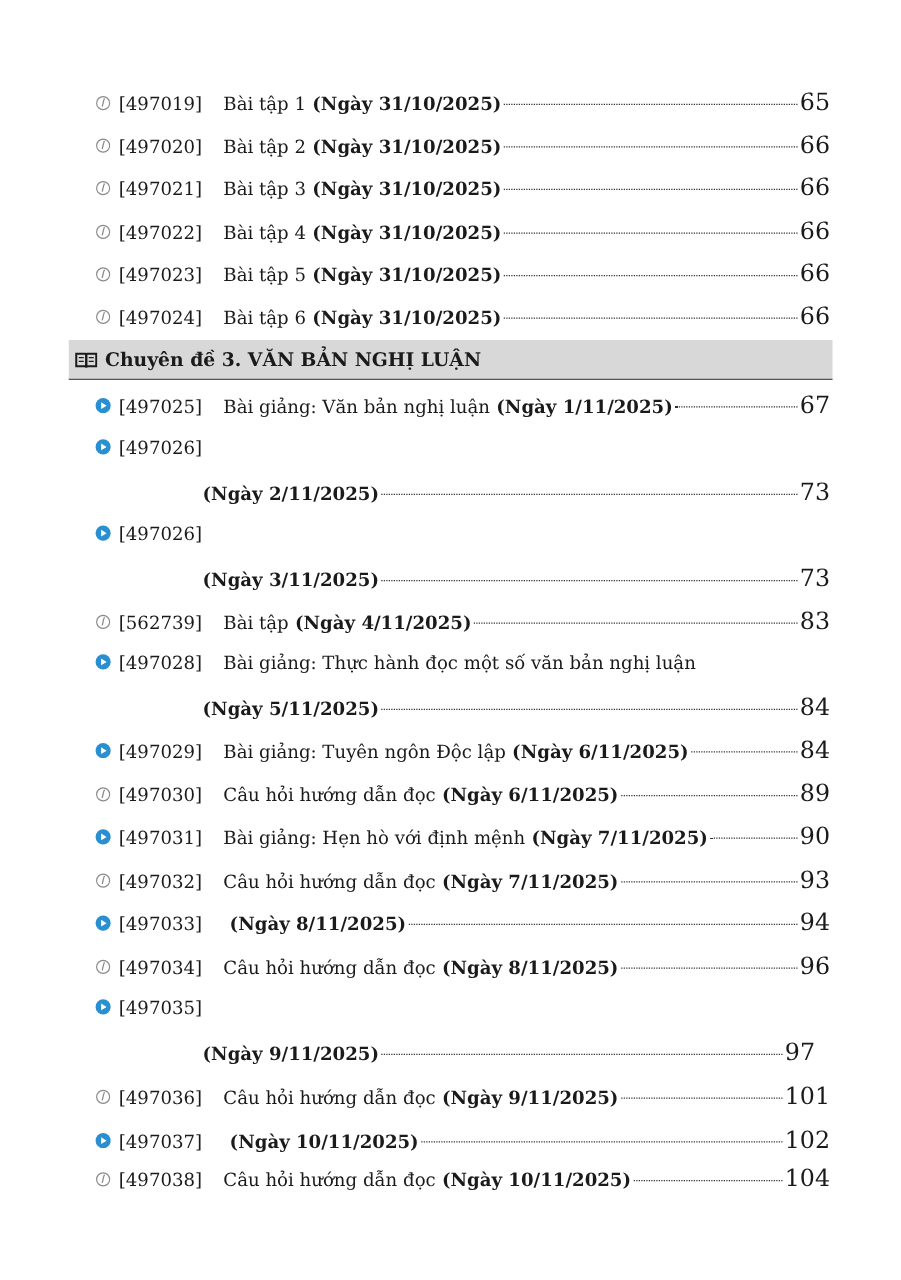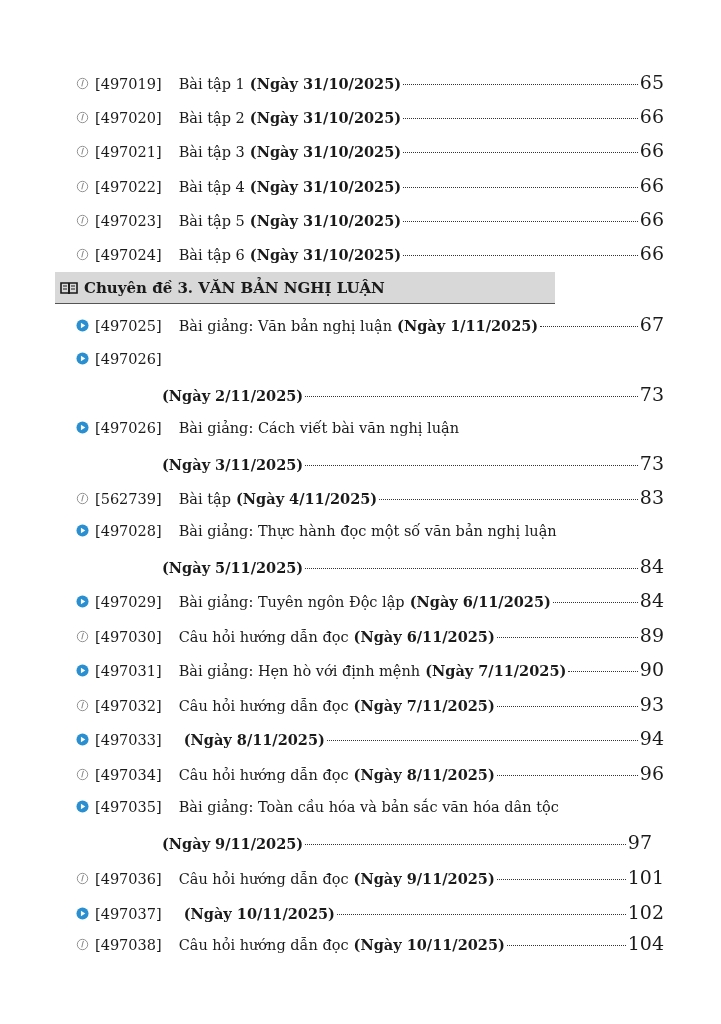--- a/index.html
+++ b/index.html
@@ -23,21 +23,21 @@
     .code { font-weight: normal; margin-right: 17px; flex: none; }
     .title { flex: none; }
     .date { font-weight: bold; flex: none; margin-left: 5px; }
     .date.nogap { margin-left: 0; }
     .leader {
       flex: 1 1 auto; margin: 0 2px; min-width: 8px;
       border-bottom: 1.6px dotted #333; position: relative; top: -4px;
     }
     .page { flex: none; font-size: 19px; }
     .header {
-      position: absolute; left: 55px; top: 272px; width: 500px; height: 31px;
+      position: absolute; left: 55px; top: 272px; width: 611px; height: 31px;
       background: #d8d8d8; border-bottom: 1.5px solid #555;
       display: flex; align-items: center;
       font-family: "DejaVu Serif", "Liberation Serif", serif;
       font-weight: bold; font-size: 15px; color: #1a1a1a;
     }
     .book-icon { width: 18px; height: 14px; margin: 0 6px 0 5px; }
   </style>
 </head>
 <body>
 
@@ -148,21 +148,20 @@
     <span class="date nogap">(Ngày 2/11/2025)</span>
     <span class="leader"></span>
     <span class="page">73</span>
   </div>
 
   <div class="row" style="top:418px">
     <svg class="icon">
         <use href="#sym-play"></use>
       </svg>
     <span class="code">[497026]</span>
-    <span class="title">Bài giảng: Cách viết bài văn nghị luận</span>
   </div>
   <div class="row cont" style="top:453px">
     <span class="date nogap">(Ngày 3/11/2025)</span>
     <span class="leader"></span>
     <span class="page">73</span>
   </div>
 
   <div class="row" style="top:487px">
     <svg class="icon">
         <use href="#sym-info"></use>
@@ -250,21 +249,20 @@
     <span class="date">(Ngày 8/11/2025)</span>
     <span class="leader"></span>
     <span class="page">96</span>
   </div>
 
   <div class="row" style="top:797px">
     <svg class="icon">
         <use href="#sym-play"></use>
       </svg>
     <span class="code">[497035]</span>
-    <span class="title">Bài giảng: Toàn cầu hóa và bản sắc văn hóa dân tộc</span>
   </div>
   <div class="row cont short" style="top:832px; width:490px">
     <span class="date nogap">(Ngày 9/11/2025)</span>
     <span class="leader"></span>
     <span class="page">97</span>
   </div>
 
   <div class="row" style="top:867px">
     <svg class="icon">
         <use href="#sym-info"></use>

